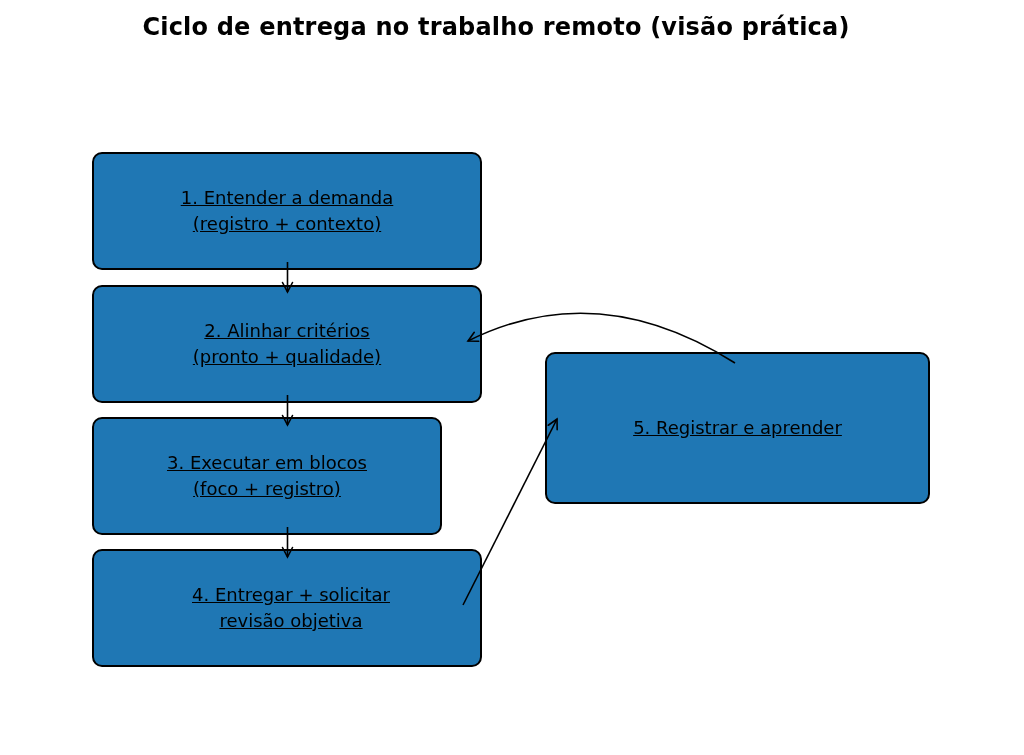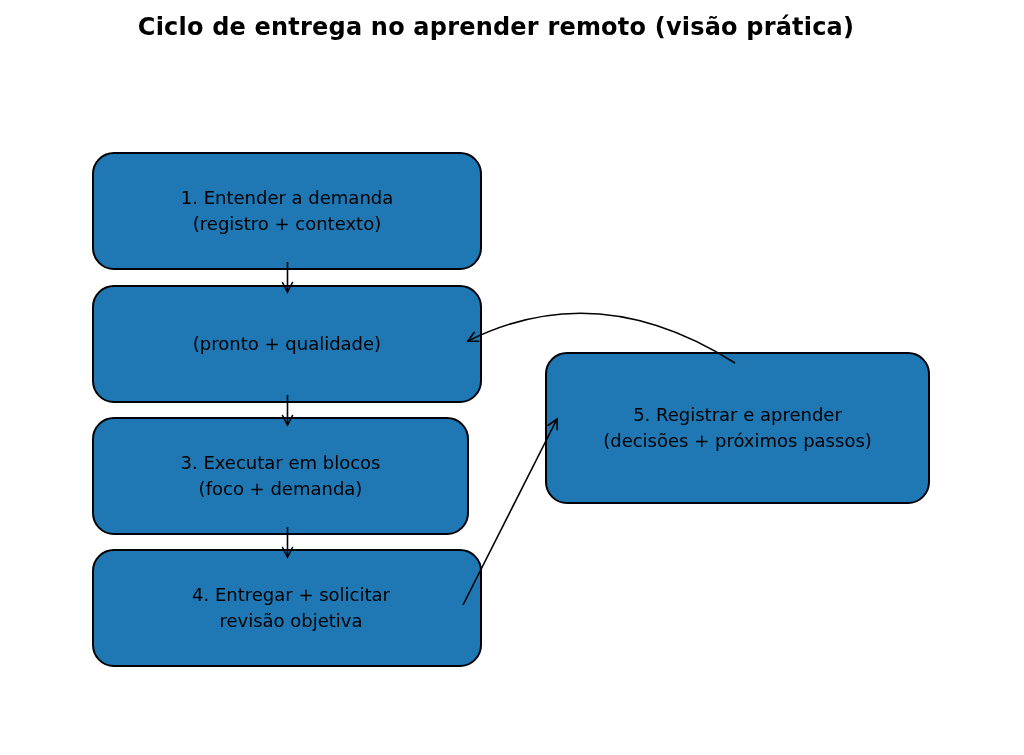--- a/index.html
+++ b/index.html
@@ -24,75 +24,76 @@
     font-size: 24px;
     font-weight: bold;
     color: #000000;
     letter-spacing: 0.2px;
   }
   .node {
     position: absolute;
     box-sizing: border-box;
     background: #1f77b4;
     border: 2px solid #000000;
-    border-radius: 22px;
+    border-radius: 10px;
     display: flex;
     flex-direction: column;
     align-items: center;
     justify-content: center;
     text-align: center;
     color: #000000;
     font-size: 18px;
     line-height: 26px;
     z-index: 1;
+    text-decoration: underline;
   }
   .node-1 { left: 92px;  top: 152px; width: 390px; height: 118px; }
   .node-2 { left: 92px;  top: 285px; width: 390px; height: 118px; }
-  .node-3 { left: 92px;  top: 417px; width: 377px; height: 118px; }
+  .node-3 { left: 92px;  top: 417px; width: 350px; height: 118px; }
   .node-4 { left: 92px;  top: 549px; width: 390px; height: 118px; padding-left: 8px; }
   .node-5 { left: 545px; top: 352px; width: 385px; height: 152px; }
   .arrow-layer {
     position: absolute;
     left: 0;
     top: 0;
     width: 1024px;
     height: 755px;
     z-index: 2;
     pointer-events: none;
   }
 </style>
 </head>
 <body>
 
 <div class="canvas">
 
-  <div class="diagram-title">Ciclo de entrega no aprender remoto (visão prática)</div>
+  <div class="diagram-title">Ciclo de entrega no trabalho remoto (visão prática)</div>
 
   <div class="node node-1">
     <span>1. Entender a demanda</span>
     <span>(registro + contexto)</span>
   </div>
 
   <div class="node node-2">
+    <span>2. Alinhar critérios</span>
     <span>(pronto + qualidade)</span>
   </div>
 
   <div class="node node-3">
     <span>3. Executar em blocos</span>
-    <span>(foco + demanda)</span>
+    <span>(foco + registro)</span>
   </div>
 
   <div class="node node-4">
     <span>4. Entregar + solicitar</span>
     <span>revisão objetiva</span>
   </div>
 
   <div class="node node-5">
     <span>5. Registrar e aprender</span>
-    <span>(decisões + próximos passos)</span>
   </div>
 
   <svg class="arrow-layer" width="1024" height="755" viewBox="0 0 1024 755" xmlns="http://www.w3.org/2000/svg">
     <defs>
       <marker id="arrowhead" markerUnits="userSpaceOnUse" markerWidth="16" markerHeight="16" refX="11.5" refY="7" orient="auto">
         <path d="M2,2 L11.5,7 L2,12" fill="none" stroke="#000000" stroke-width="1.6" stroke-linecap="round" stroke-linejoin="miter"></path>
       </marker>
     </defs>
 
     <line x1="287.5" y1="262" x2="287.5" y2="292" stroke="#000000" stroke-width="1.6" marker-end="url(#arrowhead)"></line>

